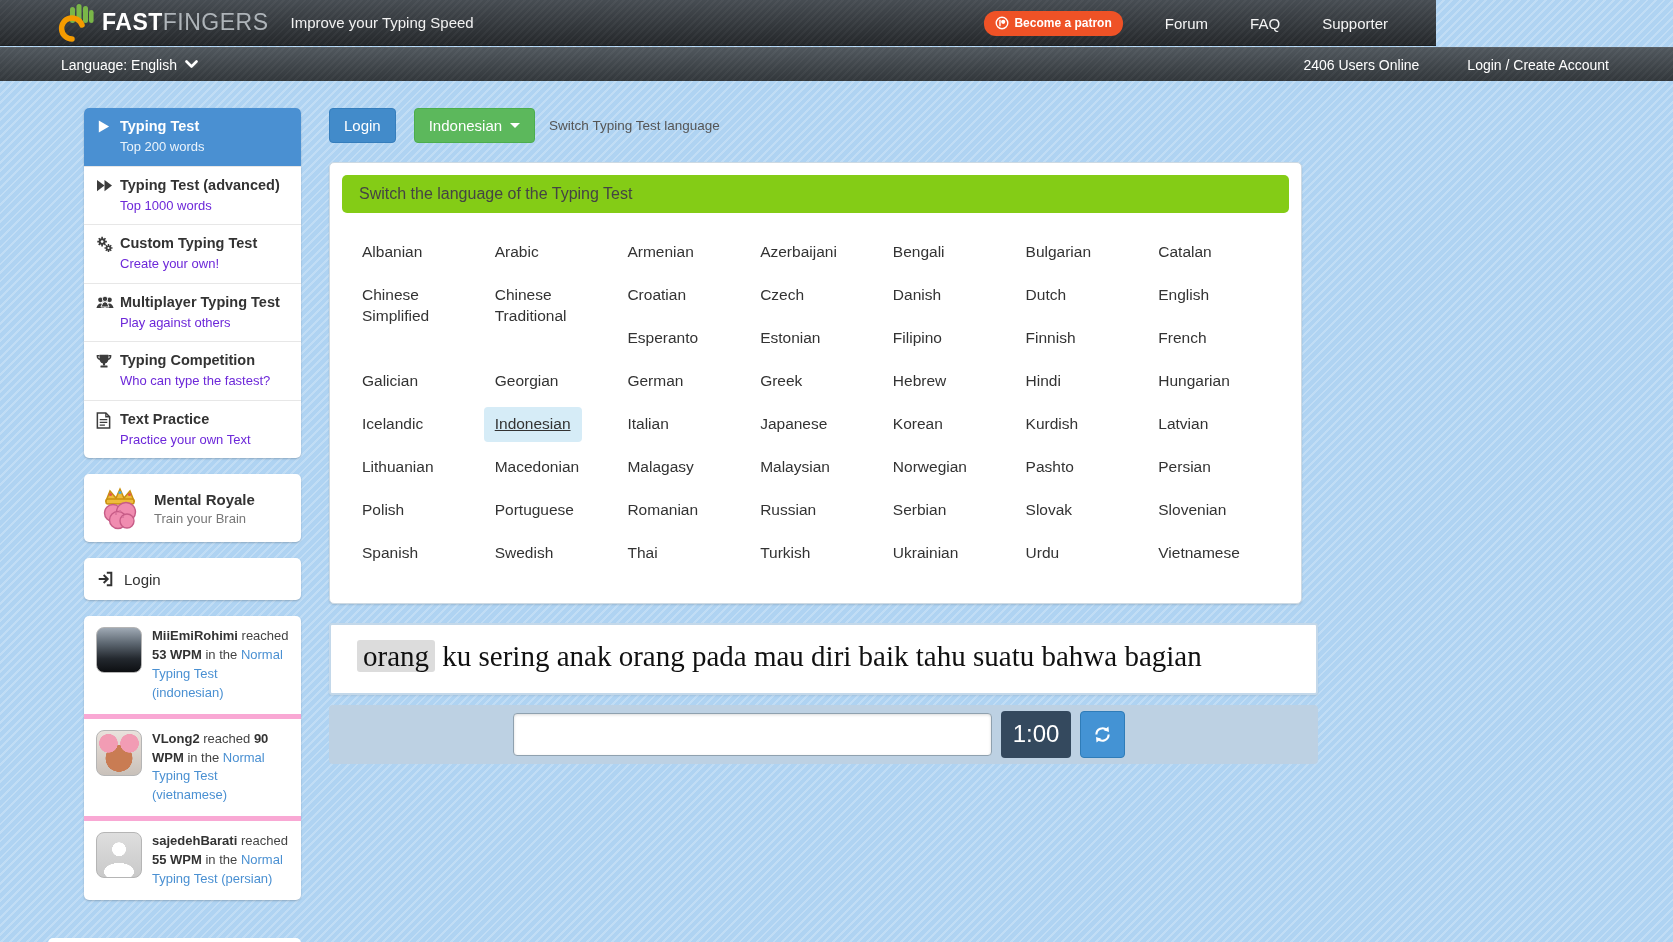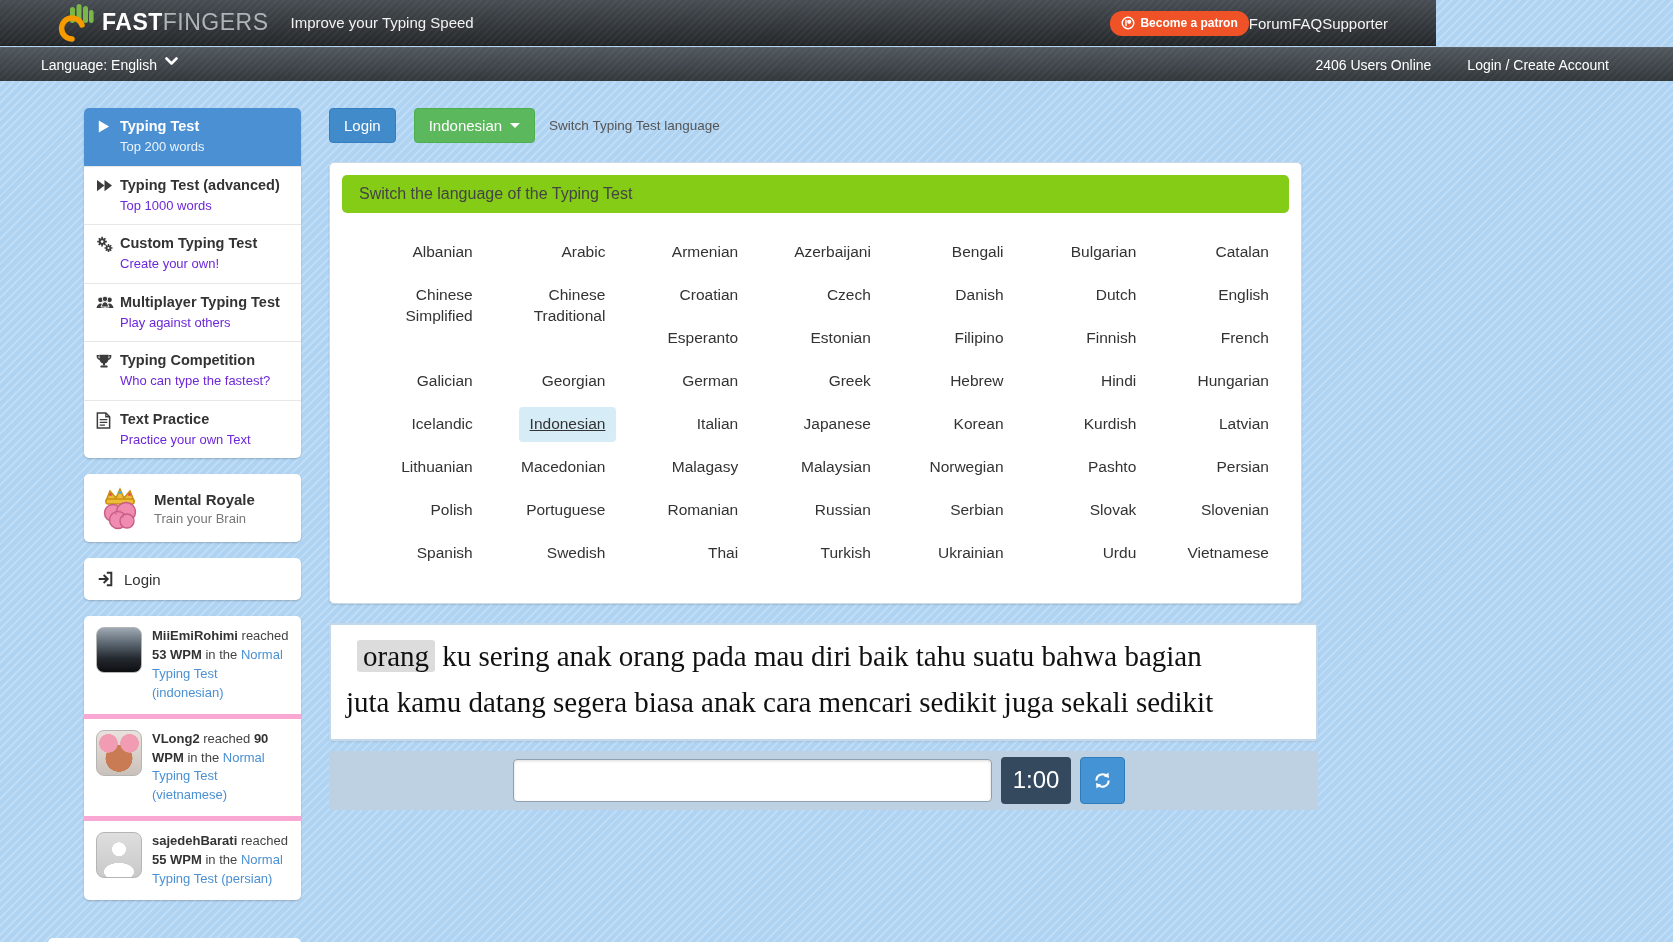--- a/index.html
+++ b/index.html
@@ -22,29 +22,29 @@
     background-image:repeating-linear-gradient(135deg, rgba(255,255,255,.035) 0 2px, rgba(0,0,0,0) 2px 5px), linear-gradient(#50575d,#32373b);
     border-top:1px solid #5b6167;
     display:flex; align-items:center;
     color:#fff; font-size:14px;
   }
   .logo { display:flex; align-items:center; margin-left:58px; cursor:pointer; }
   .logo-text { font-size:23px; letter-spacing:.5px; margin-left:4px; }
   .logo-fast { color:#ffffff; font-weight:bold; }
   .logo-fingers { color:#aeb4b9; }
   .tagline { color:#f2f2f2; font-size:15px; margin-left:22px; }
-  .nav1-right { position:absolute; right:48px; top:0; height:46px; display:flex; align-items:center; }
+  .nav1-right { position:absolute; right:48px; top:0; height:46px; display:flex; align-items:center; gap:42px; }
   .patron-btn {
     background:#ef5226; color:#fff; font-size:12px; font-weight:bold;
     border:none; border-radius:12px; height:25px; padding:0 11px;
     display:flex; align-items:center; gap:5px; cursor:pointer;
   }
   .nav-link { color:#f5f5f5; font-size:15px; text-decoration:none; cursor:pointer; }
-  .lang-select { margin-left:41px; display:flex; gap:8px; cursor:pointer; }
-  .nav2-right { position:absolute; right:64px; display:flex; align-items:center; gap:36px; }
+  .lang-select { margin-left:61px; display:flex; align-items:center; gap:8px; cursor:pointer; }
+  .nav2-right { position:absolute; right:64px; display:flex; align-items:center; gap:48px; }
   .nav2 a { color:#fff; text-decoration:none; cursor:pointer; }
   
   .sidebar { position:absolute; left:48px; top:108px; width:253px; }
   .card { background:#fff; border-radius:5px; box-shadow:0 1px 2px rgba(0,0,0,.2); margin-bottom:16px; overflow:hidden;margin-left:36px; }
   .menu-item { display:flex; padding:10px 12px; border-top:1px solid #e7e7e7; cursor:pointer; }
   .menu-item:first-child { border-top:none; }
   .menu-item .icn { width:24px; flex:0 0 24px; color:#3c3c3c; padding-top:1px; }
   .menu-item .ttl { font-size:14.5px; font-weight:bold; color:#333; }
   .menu-item .sub { font-size:13px; color:#6d28d9; margin-top:4px; line-height:1.35; }
   .menu-item.active { background:#4a90d2; }
@@ -77,21 +77,21 @@
   
   .main { position:absolute; left:329px; top:108px; width:989px; }
   .btn-row { display:flex; align-items:center; }
   .btn { border-radius:4px; font-size:15px; color:#fff; padding:8px 14px; cursor:pointer; border:1px solid transparent; }
   .btn-login { background:#428bca; border-color:#357ebd; }
   .btn-lang { background:#5cb85c; border-color:#4cae4c; margin-left:18px; display:flex; align-items:center; gap:8px; }
   .caret { width:0; height:0; border-left:5px solid transparent; border-right:5px solid transparent; border-top:5px solid #fff; }
   .switch-hint { font-size:13.5px; color:#555; margin-left:14px; }
   .panel { margin-top:19px; width:973px; background:#fff; border:1px solid #cdd9e2; border-radius:5px; box-shadow:0 1px 2px rgba(0,0,0,.12); padding:12px 12px 24px 12px; }
   .panel-head { background:#84cc16; border-radius:5px; padding:10px 17px; font-size:16px; color:#444; }
-  .lang-grid { margin-top:22px; padding:0 9px; display:grid; grid-template-columns:repeat(7,1fr); grid-auto-rows:43px;text-align:right; }
+  .lang-grid { margin-top:22px; padding:0 9px; display:grid; grid-template-columns:repeat(7,1fr); grid-auto-rows:43px; }
   .lang-cell { overflow:visible; }
   .lang-cell a { display:inline-block; font-size:15.5px; color:#333; text-decoration:none; padding:7px 11px; line-height:1.35; cursor:pointer; }
   .lang-cell a.selected { background:#d6ecf7; border-radius:4px; text-decoration:underline; }
   .type-box {
     margin-top:19px; width:989px; background:#fff;
     border:2px solid #c3d8ea; border-radius:3px; box-shadow:0 1px 2px rgba(0,0,0,.08);
     padding:9px 15px 13px 15px;
     font-family:"Liberation Serif", serif; font-size:29px; color:#101010; line-height:1.58;
   }
   .cur-word { background:#dcdcdc; border-radius:3px; padding:0 6px;margin-left:11px; }
@@ -375,21 +375,20 @@
         <div class="lang-cell"><a>Thai</a></div>
         <div class="lang-cell"><a>Turkish</a></div>
         <div class="lang-cell"><a>Ukrainian</a></div>
         <div class="lang-cell"><a>Urdu</a></div>
         <div class="lang-cell"><a>Vietnamese</a></div>
       </div>
   </div>
 
   <div class="type-box">
     <div><span class="cur-word">orang</span> <span>ku sering anak orang pada mau diri baik tahu suatu bahwa bagian</span></div>
-    <div>juta kamu datang segera biasa anak cara mencari sedikit juga sekali sedikit</div>
   </div>
 
   <div class="input-row">
     <input class="type-input" type="text" value="" style="">
     <div class="timer">1:00</div>
     <button class="refresh-btn">
       <span>
         <svg width="21" height="21" viewBox="0 0 24 24">
           <path d="M5 12 a7 7 0 0 1 12.1 -4.8" fill="none" stroke="#fff" stroke-width="2.4"></path>
           <polygon points="18.8,2.8 19.4,9.2 13.4,7.2" fill="#fff"></polygon>

